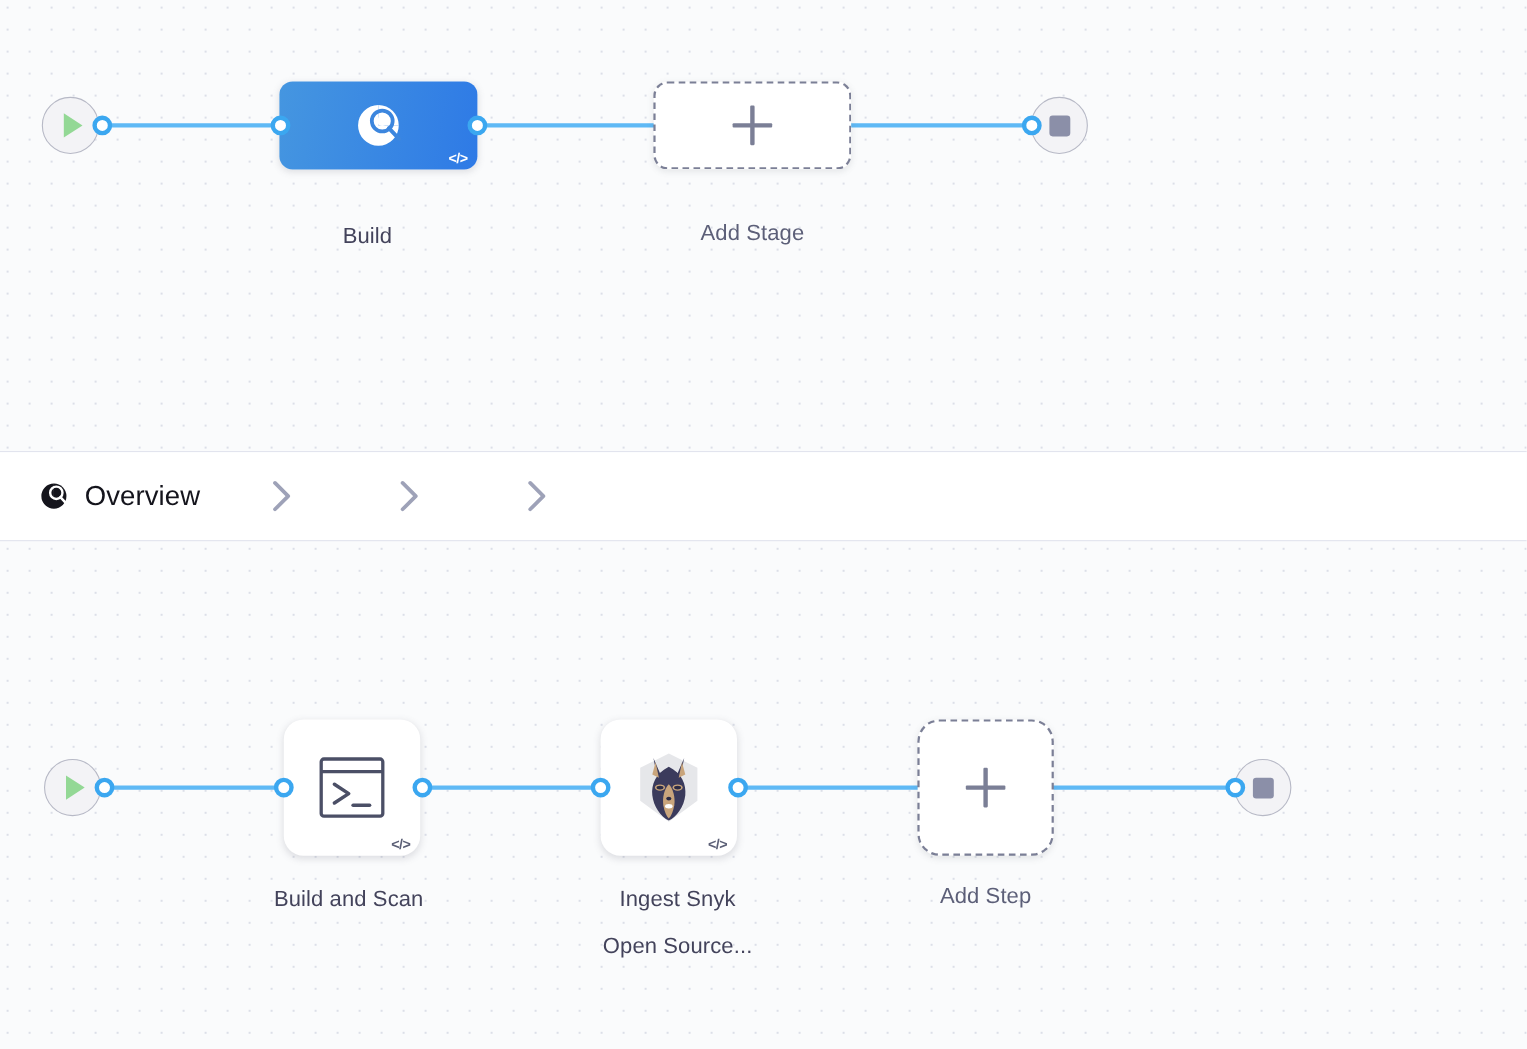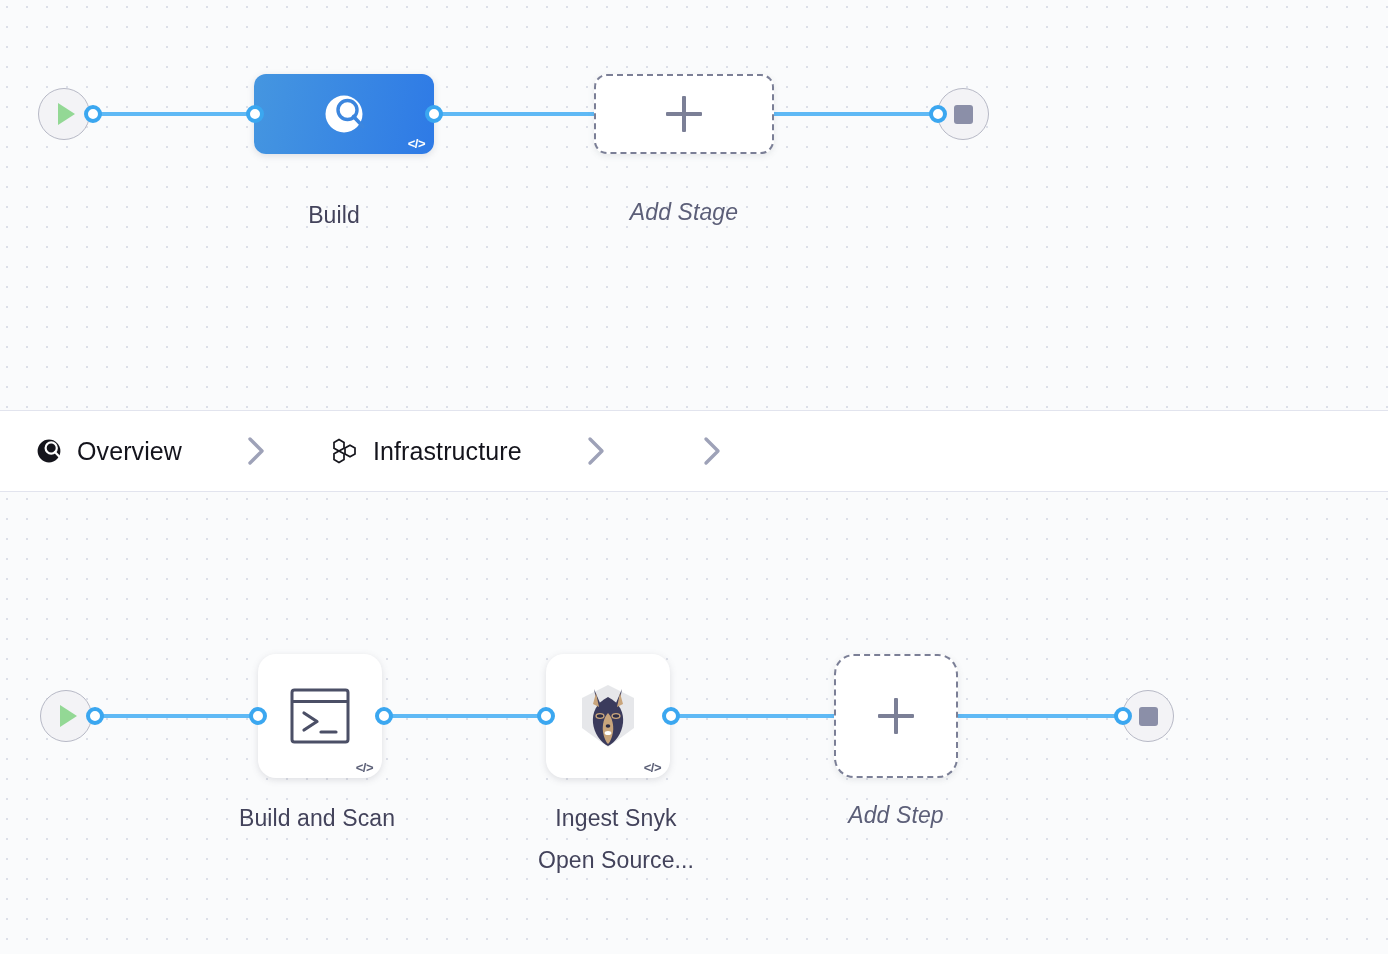--- a/index.html
+++ b/index.html
@@ -155,27 +155,27 @@
   }
   .code-badge-light { color: #ffffff; }
   .code-badge-dark  { color: #5b5f76; }
 
   
   .node-label {
     position: absolute;
     transform: translateX(-50%);
     text-align: center;
     color: #43435b;
-    font-size: 23px;
+    font-size: 20px;
     line-height: 42px;
     white-space: pre-line;
     width: 260px;
     letter-spacing: 0.1px;
   }
-  .label-muted { color: #5c5f78; font-style: italic; }
+  .label-muted { color: #5c5f78; }
 
   
   .tabbar {
     position: absolute;
     left: 0;
     top: 410px;
     width: 1388px;
     height: 82px;
     background: #ffffff;
     border-top: 1px solid #e2e4ee;
@@ -285,30 +285,20 @@
       </span>
       <span class="tab-label">Overview</span>
     </div>
 
     <div class="tab-sep">
       <svg width="26" height="40" viewBox="0 0 26 40">
           <polyline points="7,8 19,20 7,32" fill="none" stroke="#9ea2b8" stroke-width="3.4" stroke-linecap="round" stroke-linejoin="round"></polyline>
         </svg>
     </div>
 
-    <div class="tab">
-      <span class="tab-icon">
-        <svg width="28" height="28" viewBox="0 0 28 28" fill="none" stroke="#15151c" stroke-width="1.7">
-          <polygon points="8,2.5 13,5.4 13,11.2 8,14.1 3,11.2 3,5.4"></polygon>
-          <polygon points="8,13.9 13,16.8 13,22.6 8,25.5 3,22.6 3,16.8"></polygon>
-          <polygon points="19,8.2 24,11.1 24,16.9 19,19.8 14,16.9 14,11.1"></polygon>
-        </svg>
-      </span>
-      <span class="tab-label">Infrastructure</span>
-    </div>
 
     <div class="tab-sep">
       <svg width="26" height="40" viewBox="0 0 26 40">
           <polyline points="7,8 19,20 7,32" fill="none" stroke="#9ea2b8" stroke-width="3.4" stroke-linecap="round" stroke-linejoin="round"></polyline>
         </svg>
     </div>
 
 
     <div class="tab-sep">
       <svg width="26" height="40" viewBox="0 0 26 40">

